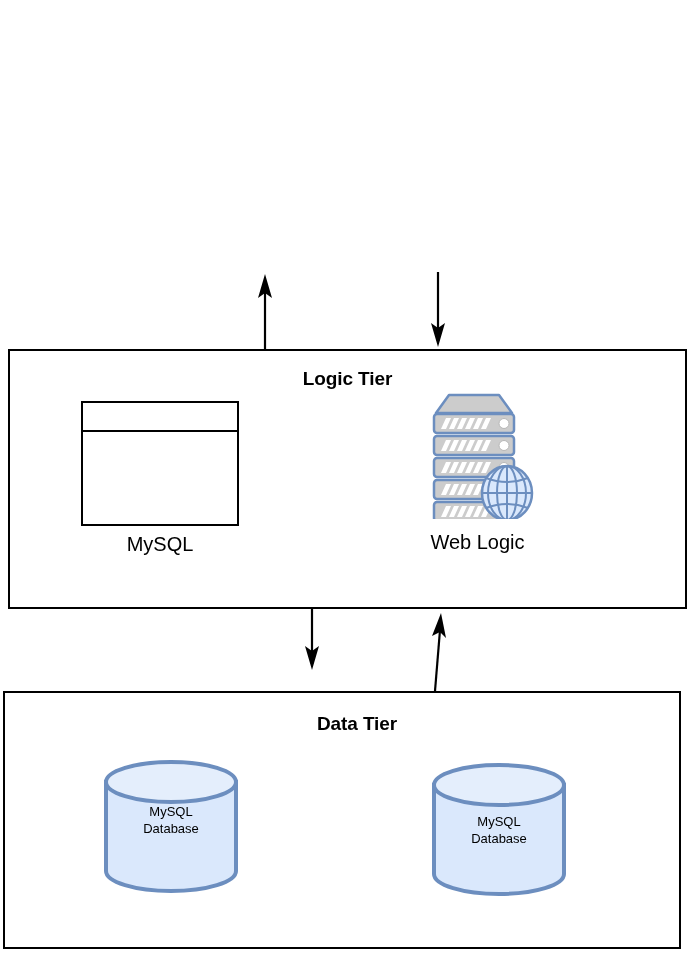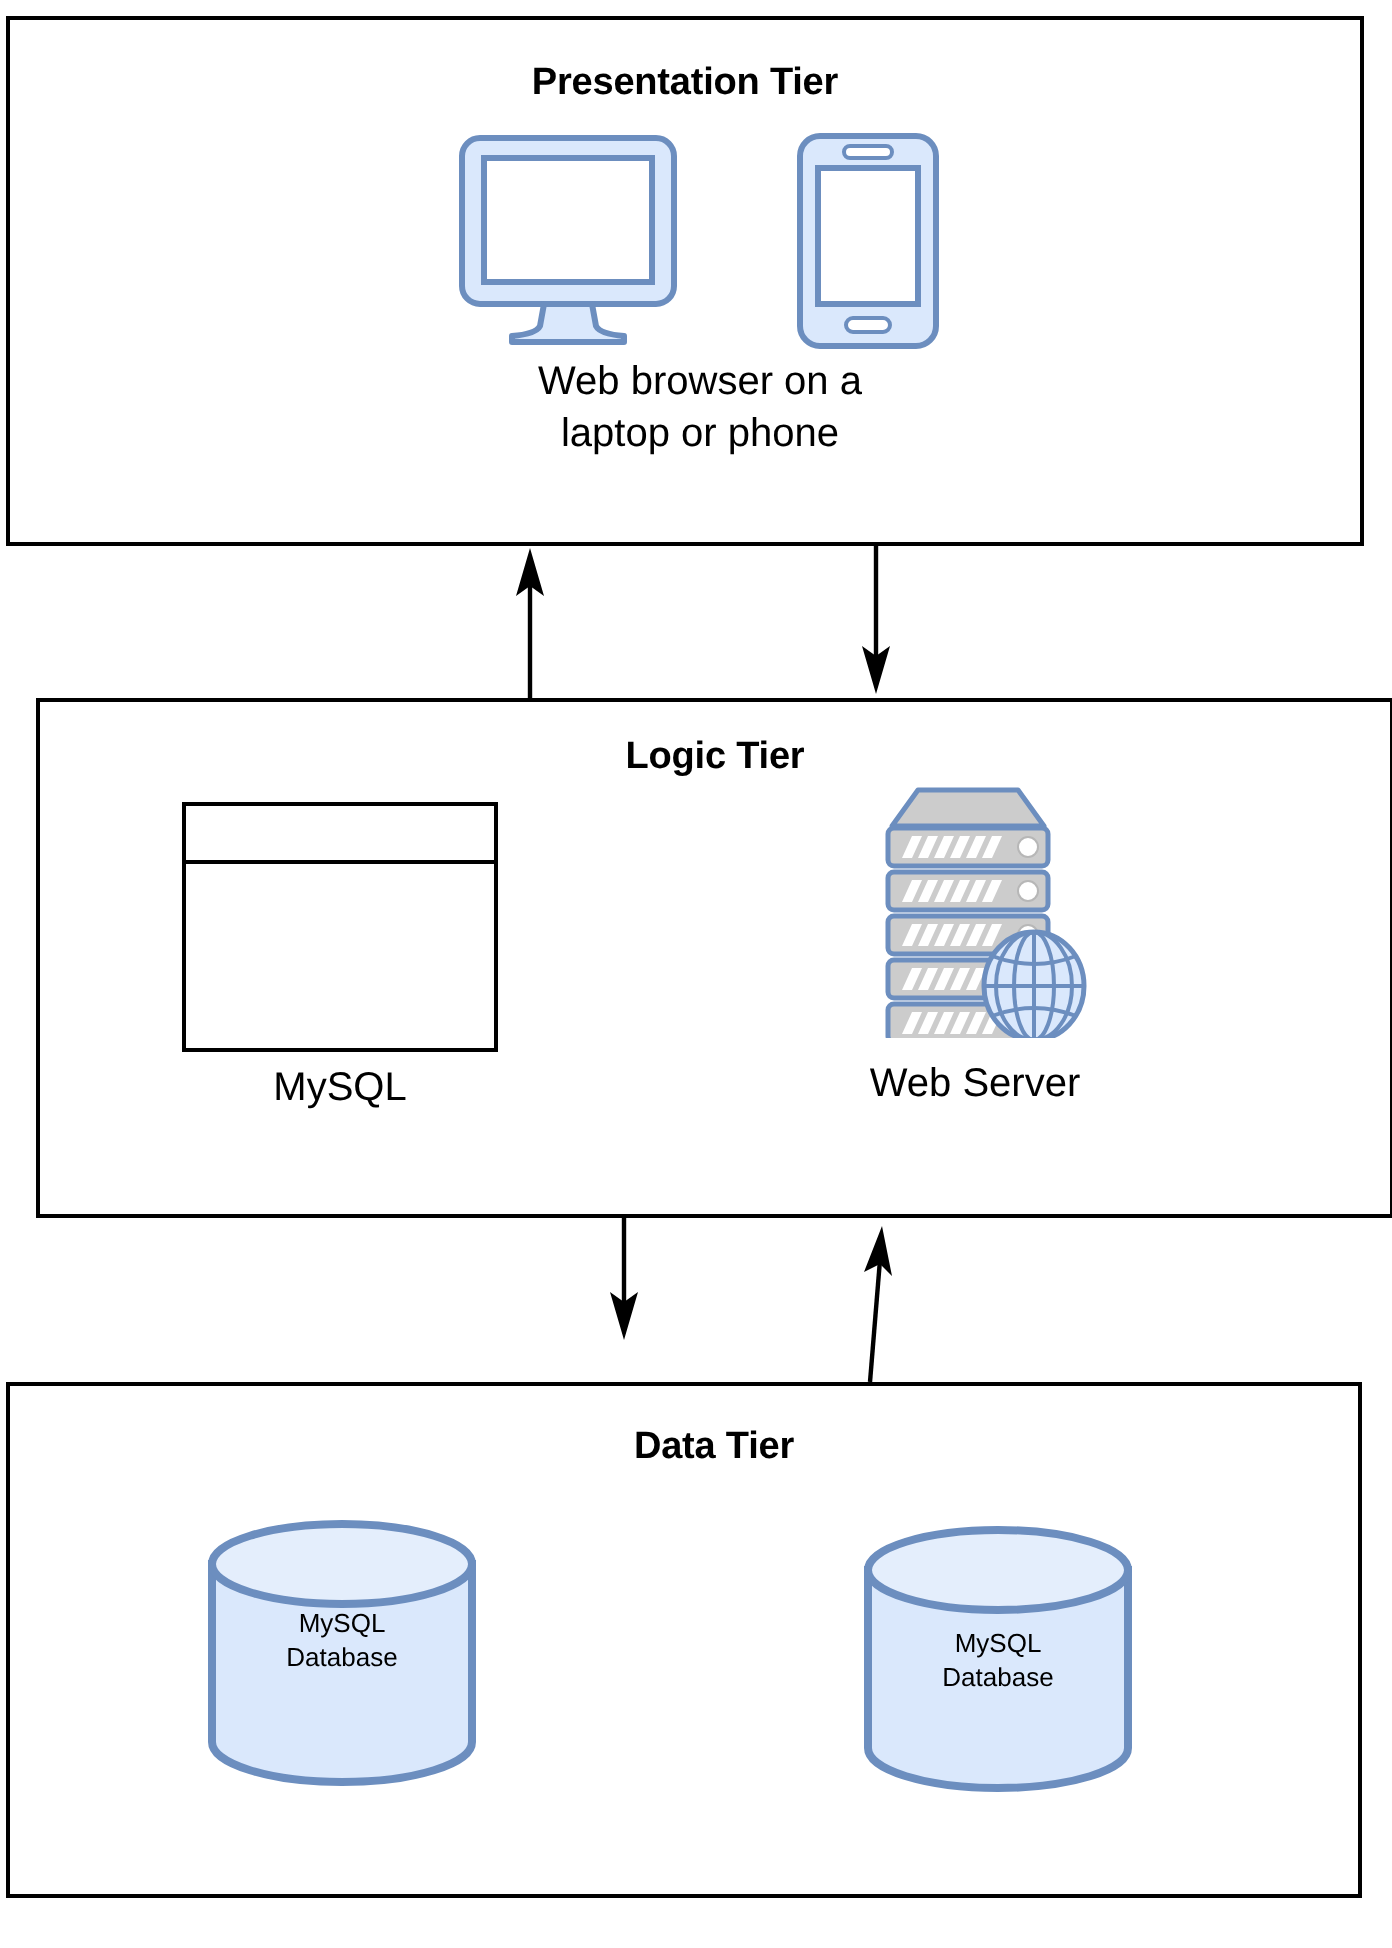--- a/index.html
+++ b/index.html
@@ -75,46 +75,22 @@
     right: 0;
     height: 0;
     border-top: 2px solid #000000;
   }
 </style>
 </head>
 <body>
 
 <div id="canvas">
 
-  <div class="tier-box" style="left:3px; top:8px; width:679px; height:265px;">
-
-    <div class="tier-title" style="left:0; top:22px;">Presentation Tier</div>
-
-    <div class="icon-wrap" style="left:223px; top:56px; width:112px; height:108px;">
-      <svg width="112" height="108" viewBox="0 0 112 108" xmlns="http://www.w3.org/2000/svg">
-        <rect x="3" y="3" width="106" height="83" rx="9" ry="9" fill="#dae8fc" stroke="#6c8ebf" stroke-width="3"></rect>
-        <rect x="14" y="13" width="84" height="62" fill="#ffffff" stroke="#6c8ebf" stroke-width="3"></rect>
-        <path d="M44 86 L68 86 L70 97 Q72 101 84 102 L84 105 L28 105 L28 102 Q40 101 42 97 Z" fill="#dae8fc" stroke="#6c8ebf" stroke-width="3" stroke-linejoin="round"></path>
-      </svg>
-    </div>
-
-    <div class="icon-wrap" style="left:392px; top:55px; width:78px; height:112px;">
-      <svg width="78" height="112" viewBox="0 0 78 112" xmlns="http://www.w3.org/2000/svg">
-        <rect x="3" y="3" width="68" height="105" rx="10" ry="10" fill="#dae8fc" stroke="#6c8ebf" stroke-width="3"></rect>
-        <rect x="12" y="19" width="50" height="68" fill="#ffffff" stroke="#6c8ebf" stroke-width="3"></rect>
-        <rect x="25" y="8" width="24" height="6" rx="3" ry="3" fill="#ffffff" stroke="#6c8ebf" stroke-width="2"></rect>
-        <rect x="26" y="94" width="22" height="7" rx="3.5" ry="3.5" fill="#ffffff" stroke="#6c8ebf" stroke-width="2"></rect>
-      </svg>
-    </div>
-
-    <div class="node-label" style="left:180px; top:168px; width:330px;">Web browser on a
-laptop or phone</div>
-  </div>
-
-  <div class="tier-box" style="left:8px; top:349px; width:679px; height:260px;margin-left:10px;">
+
+  <div class="tier-box" style="left:8px; top:349px; width:679px; height:260px;">
 
     <div class="tier-title" style="left:0; top:18px;">Logic Tier</div>
 
     <div class="icon-wrap" style="left:71px; top:50px; width:158px; height:125px;">
       <div class="forms-shape" style="left:0; top:0; width:158px; height:125px;"></div>
       <div class="forms-divider" style="top:29px;"></div>
     </div>
 
     <div class="node-label" style="left:55px; top:180px; width:190px;">MySQL</div>
 
@@ -187,21 +163,21 @@
             <ellipse cx="97" cy="104" rx="19" ry="27"></ellipse>
             <line x1="97" y1="77" x2="97" y2="131"></line>
             <line x1="72.5" y1="104" x2="121.5" y2="104"></line>
             <path d="M76 89 Q97 97 118 89"></path>
             <path d="M76 119 Q97 111 118 119"></path>
           </g>
         </g>
       </svg>
     </div>
 
-    <div class="node-label" style="left:370px; top:178px; width:195px;">Web Server</div>
+    <div class="node-label" style="left:370px; top:178px; width:195px;">Web Logic</div>
   </div>
 
   <div class="tier-box" style="left:3px; top:691px; width:678px; height:258px;">
 
     <div class="tier-title" style="left:0; top:21px;padding-left:15px;">Data Tier</div>
 
     <div class="icon-wrap" style="left:96px; top:66px; width:140px; height:135px;">
       <svg width="140" height="135" viewBox="0 0 140 135" xmlns="http://www.w3.org/2000/svg">
         <path d="M5 23 L5 112 A65 20 0 0 0 135 112 L135 23 Z" fill="#dae8fc" stroke="#6c8ebf" stroke-width="4"></path>
         <ellipse cx="70" cy="23" rx="65" ry="20" fill="#e4eefc" stroke="#6c8ebf" stroke-width="4"></ellipse>

